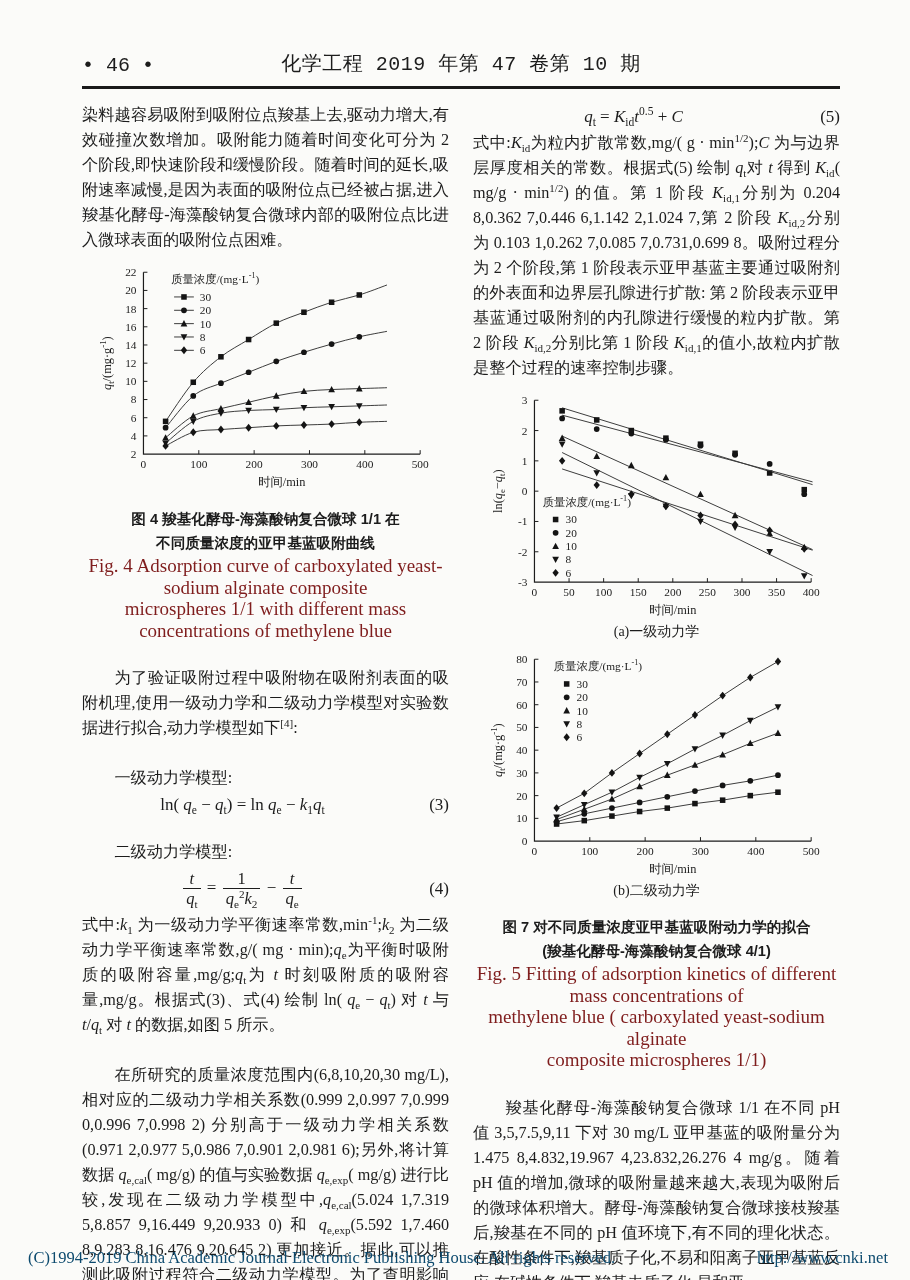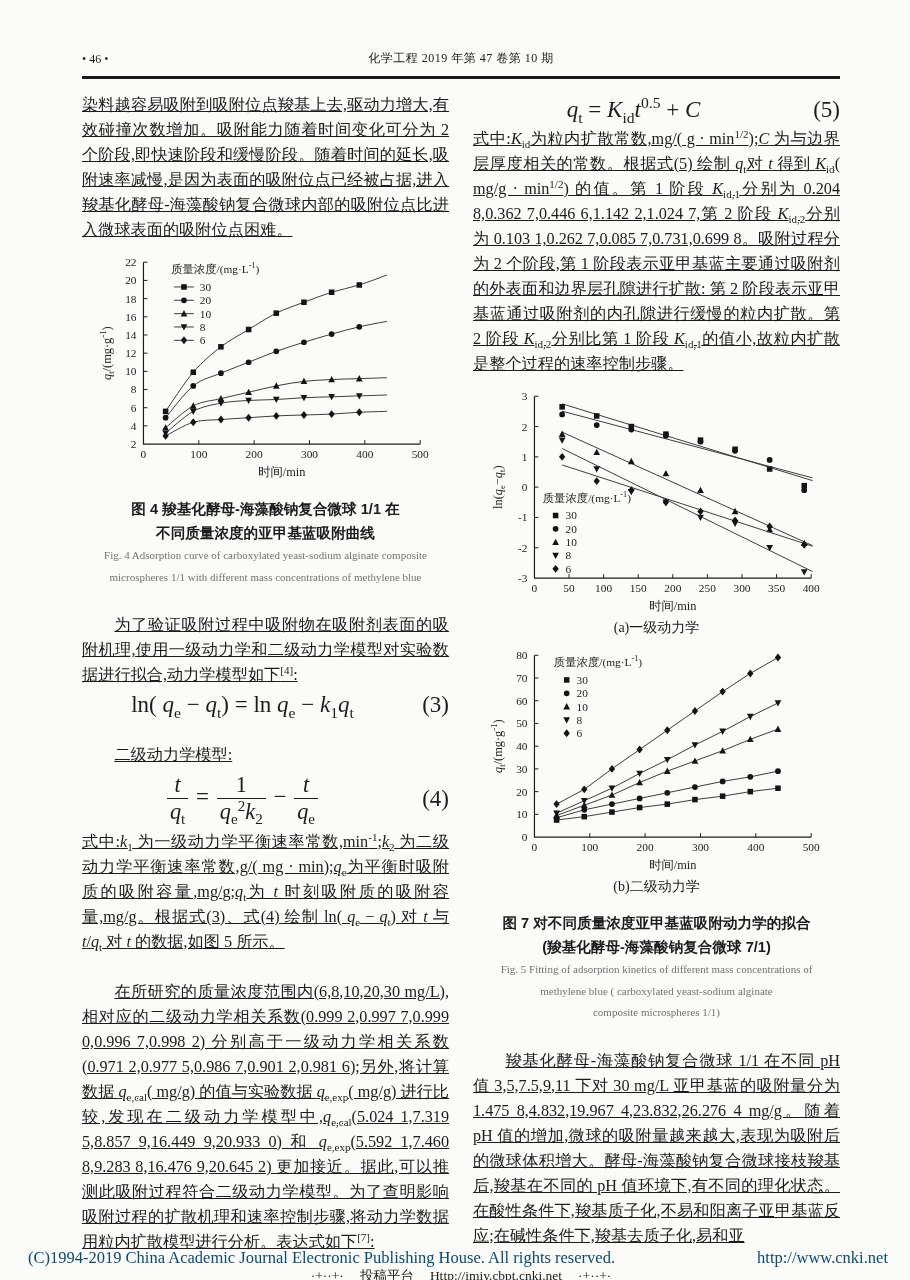--- a/index.html
+++ b/index.html
@@ -3,35 +3,35 @@
 <meta charset="utf-8">
 <style>
   html,body{margin:0;padding:0;}
   body{
     width:910px;height:1280px;overflow:hidden;
     background:#fbfbf9;color:#1c1c1c;
     font-family:"Liberation Serif",serif;
   }
   .page{position:relative;width:910px;height:1280px;}
   .content{padding:50px 70px 0 82px;}
-  .header{display:grid;grid-template-columns:1fr auto 1fr;font-size:12px;align-items:end;}
+  .header{display:grid;grid-template-columns:1fr auto 1fr;font-size:20px;align-items:end;font-family:Liberation Mono, monospace;}
   .header .pagenum{justify-self:start;}
   .header .journal{justify-self:center;letter-spacing:0.5px;}
   .rule{height:3px;background:#1a1a1a;margin-top:9px;}
   .columns{display:flex;gap:24px;margin-top:14px;}
   .col{flex:1;min-width:0;}
-  p.body{font-size:16.2px;line-height:25px;text-align:justify;margin:0;text-decoration:underline;}
+  p.body{font-size:16.2px;line-height:25px;text-align:justify;margin:0;}
   p.indent{text-indent:2em;margin-top:25px;}
   sub,sup{font-size:0.68em;line-height:0;}
   .figure{margin:8px 0 4px;}
   figcaption{margin-top:15px;}
   .cap-cn{font-family:"Liberation Sans",sans-serif;font-weight:bold;font-size:14.6px;text-align:center;line-height:23.5px;}
-  .cap-en{font-size:11px;text-align:center;line-height:21.5px;color:#737373;}
+  .cap-en{font-size:19px;text-align:center;line-height:21.5px;color:#7f1d1d;}
   .sublabel{text-align:center;font-size:14px;line-height:21px;margin:0 0 6px 0;}
-  .equation{display:flex;align-items:center;font-size:23px;margin:4px 0;}
+  .equation{display:flex;align-items:center;font-size:17px;margin:4px 0;}
   .eq-body{flex:1;text-align:center;}
   .eq-no{width:46px;text-align:right;}
   .frac{display:inline-block;vertical-align:middle;text-align:center;margin:0 2px;line-height:1.18;font-size:0.97em;}
   .fr-n{display:block;border-bottom:1.2px solid #1c1c1c;padding:0 3px;}
   .fr-d{display:block;padding:0 3px;}
   svg.chart{display:block;margin:0 auto;}
   .submit-line{display:flex;justify-content:center;gap:16px;font-size:13.5px;margin-top:12px;align-items:baseline;}
   .submit-line .platform{}
   .watermark{position:absolute;left:28px;right:22px;bottom:12px;display:flex;justify-content:space-between;color:#0c4a6e;font-size:16.5px;}
 </style>
@@ -154,20 +154,21 @@
             </svg>
           <figcaption>
             <div class="cap-cn">图 4  羧基化酵母-海藻酸钠复合微球 1/1 在</div>
             <div class="cap-cn">不同质量浓度的亚甲基蓝吸附曲线</div>
             <div class="cap-en">Fig. 4  Adsorption curve of carboxylated yeast-sodium alginate composite</div>
             <div class="cap-en">microspheres 1/1 with different mass concentrations of methylene blue</div>
           </figcaption>
         </figure>
 
         <p class="body indent">为了验证吸附过程中吸附物在吸附剂表面的吸附机理,使用一级动力学和二级动力学模型对实验数据进行拟合,动力学模型如下<sup>[4]</sup>:</p>
+        <p class="body indent">一级动力学模型:</p>
 
         <div class="equation">
           <span class="eq-body">ln( <i>q</i><sub>e</sub> − <i>q</i><sub>t</sub>) = ln <i>q</i><sub>e</sub> − <i>k</i><sub>1</sub><i>q</i><sub>t</sub></span>
           <span class="eq-no">(3)</span>
         </div>
 
         <p class="body indent">二级动力学模型:</p>
 
         <div class="equation">
           <span class="eq-body"><span class="frac"><span class="fr-n"><i>t</i></span><span class="fr-d"><i>q</i><sub>t</sub></span></span> = <span class="frac"><span class="fr-n">1</span><span class="fr-d"><i>q</i><sub>e</sub><sup>2</sup><i>k</i><sub>2</sub></span></span> − <span class="frac"><span class="fr-n"><i>t</i></span><span class="fr-d"><i>q</i><sub>e</sub></span></span></span>
@@ -369,21 +370,21 @@
               <polygon points="78.6,58.4 75.19999999999999,64.8 82,64.8" fill="#141414"></polygon>
               <text x="88.6" y="66" text-anchor="start" font-size="11.5" fill="#1c1c1c" font-family="&quot;Liberation Serif&quot;,serif"><tspan>10</tspan></text>
               <polygon points="78.6,79.1 75.19999999999999,72.7 82,72.7" fill="#141414"></polygon>
               <text x="88.6" y="79.5" text-anchor="start" font-size="11.5" fill="#1c1c1c" font-family="&quot;Liberation Serif&quot;,serif"><tspan>8</tspan></text>
               <polygon points="78.6,85 81.8,89 78.6,93 75.39999999999999,89" fill="#141414"></polygon>
               <text x="88.6" y="93" text-anchor="start" font-size="11.5" fill="#1c1c1c" font-family="&quot;Liberation Serif&quot;,serif"><tspan>6</tspan></text>
             </svg>
           <div class="sublabel">(b)二级动力学</div>
           <figcaption>
             <div class="cap-cn">图 7  对不同质量浓度亚甲基蓝吸附动力学的拟合</div>
-            <div class="cap-cn">(羧基化酵母-海藻酸钠复合微球 7/1)</div>
+            <div class="cap-cn">(羧基化酵母-海藻酸钠复合微球 4/1)</div>
             <div class="cap-en">Fig. 5  Fitting of adsorption kinetics of different mass concentrations of</div>
             <div class="cap-en">methylene blue ( carboxylated yeast-sodium alginate</div>
             <div class="cap-en">composite microspheres 1/1)</div>
           </figcaption>
         </figure>
 
         <p class="body indent">羧基化酵母-海藻酸钠复合微球 1/1 在不同 pH 值 3,5,7.5,9,11 下对 30 mg/L 亚甲基蓝的吸附量分为 1.475 8,4.832,19.967 4,23.832,26.276 4 mg/g。随着 pH 值的增加,微球的吸附量越来越大,表现为吸附后的微球体积增大。酵母-海藻酸钠复合微球接枝羧基后,羧基在不同的 pH 值环境下,有不同的理化状态。在酸性条件下,羧基质子化,不易和阳离子亚甲基蓝反应;在碱性条件下,羧基去质子化,易和亚</p>
       </div>
     </div>
 

